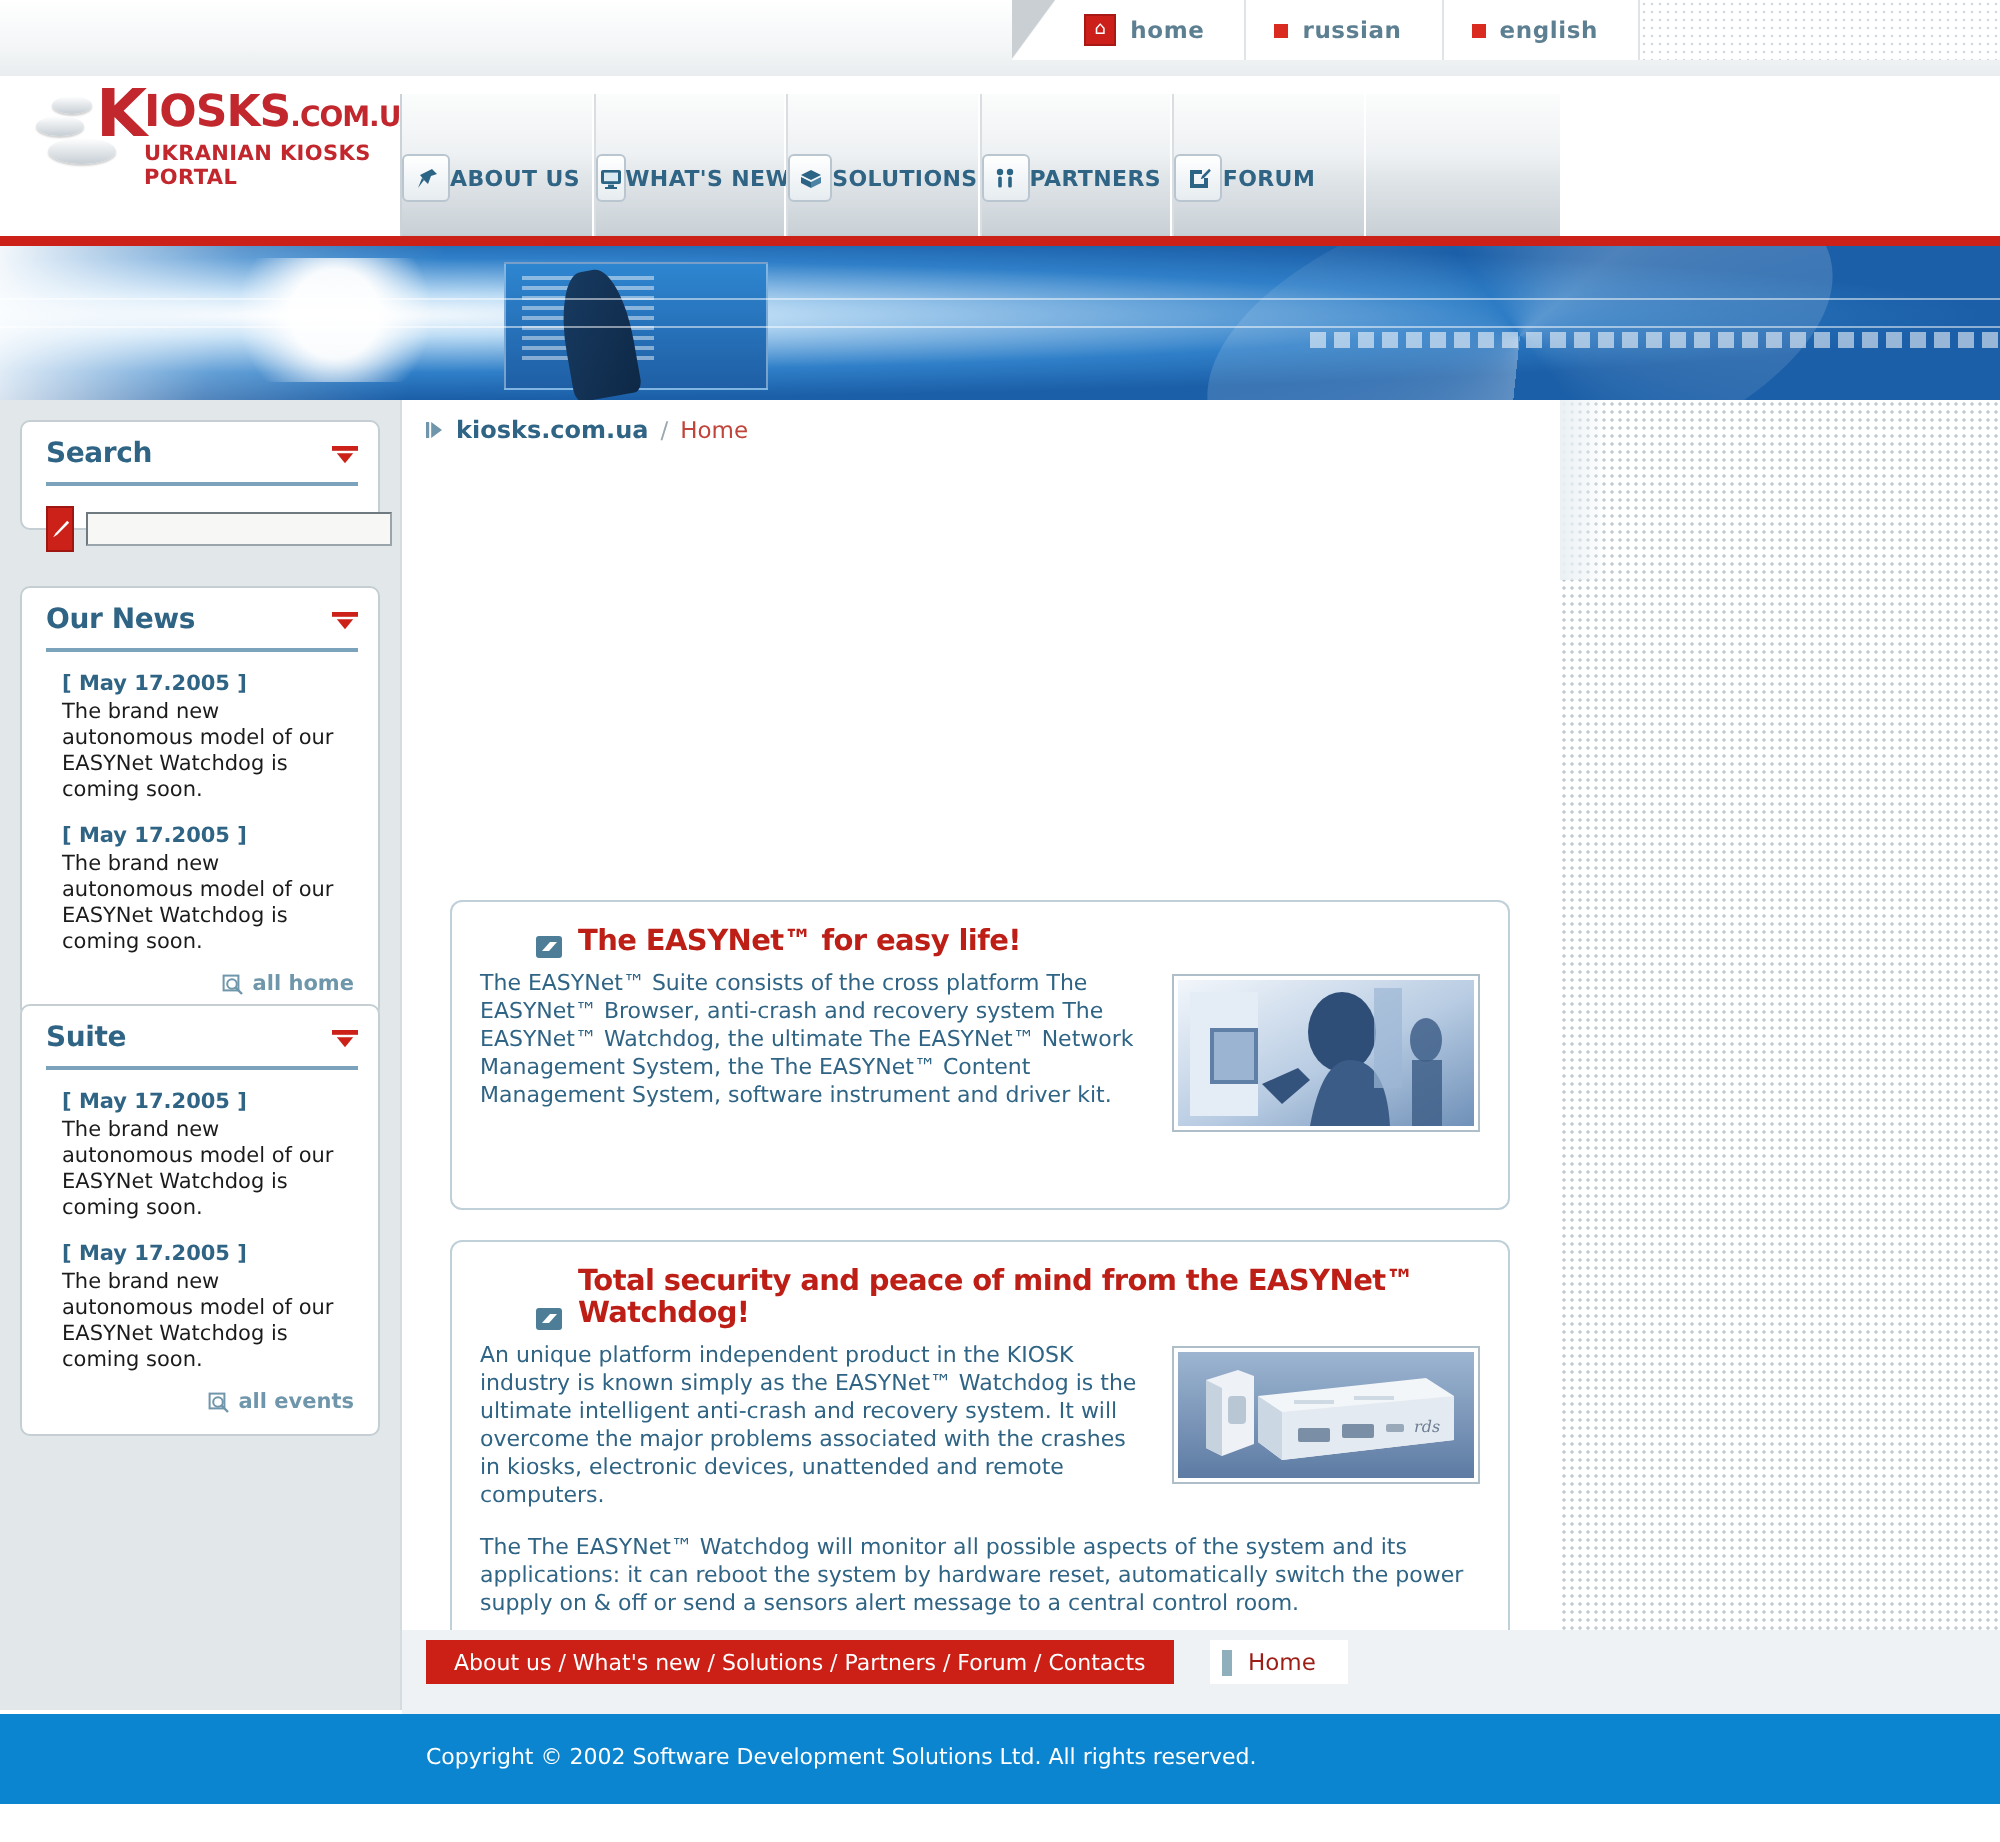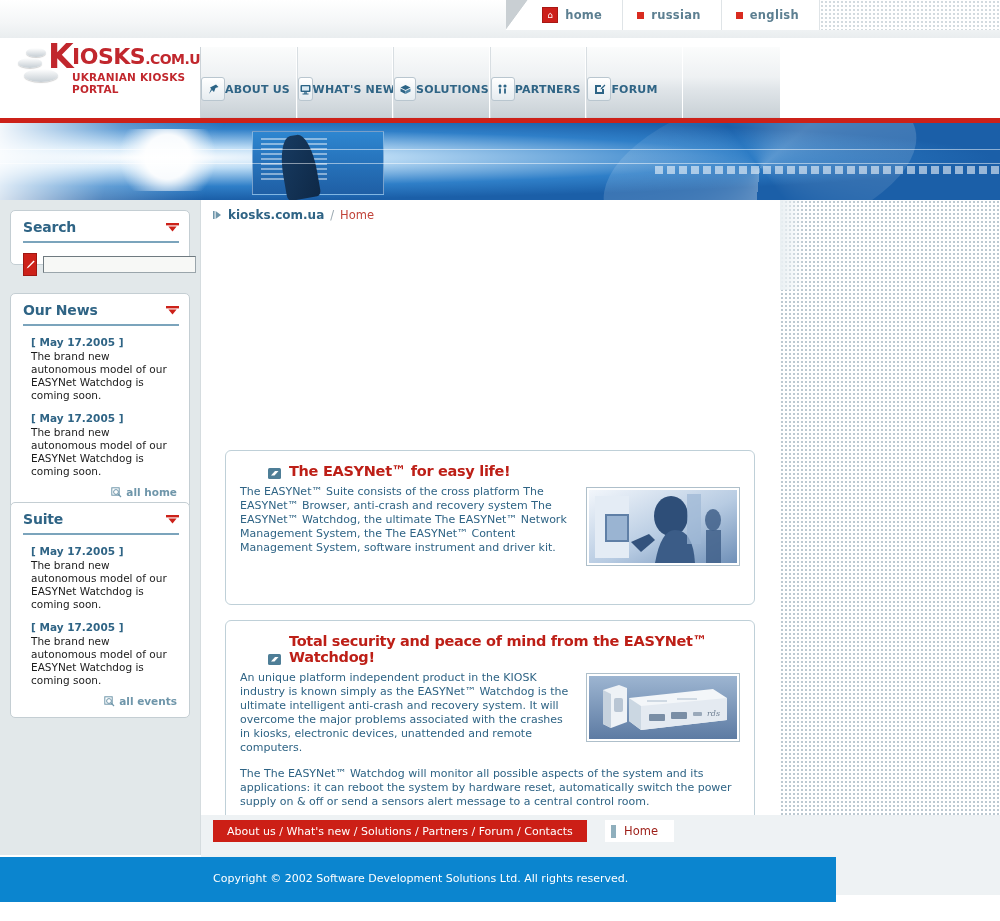--- a/index.html
+++ b/index.html
@@ -293,21 +293,21 @@
     position:absolute;left:404px;top:5px;height:22px;background:#ffffff;
     display:flex;align-items:center;gap:8px;padding:0 16px 0 6px;
   }
   .foot-cur-bar{width:5px;height:13px;background:#8fafbd;}
   .foot-cur-text{
     font-family:"DejaVu Sans", sans-serif;font-size:11.5px;color:#9c1d16;
   }
 
   
   .copybar{
-    position:absolute;left:0;top:857px;width:836px;height:45px;background:#0b85cf;
+    position:absolute;left:0;top:857px;width:1000px;height:45px;background:#0b85cf;
   }
   .copybar:before{
     content:"";position:absolute;left:0;top:0;width:4px;height:45px;background:#0b85cf;
   }
   .copytext{
     position:absolute;left:213px;top:15px;
     font-family:"DejaVu Sans", sans-serif;font-size:11px;color:#ffffff;
   }
   .bottomwhite{position:absolute;left:0;top:902px;width:1000px;height:19px;background:#ffffff;}
 </style>

